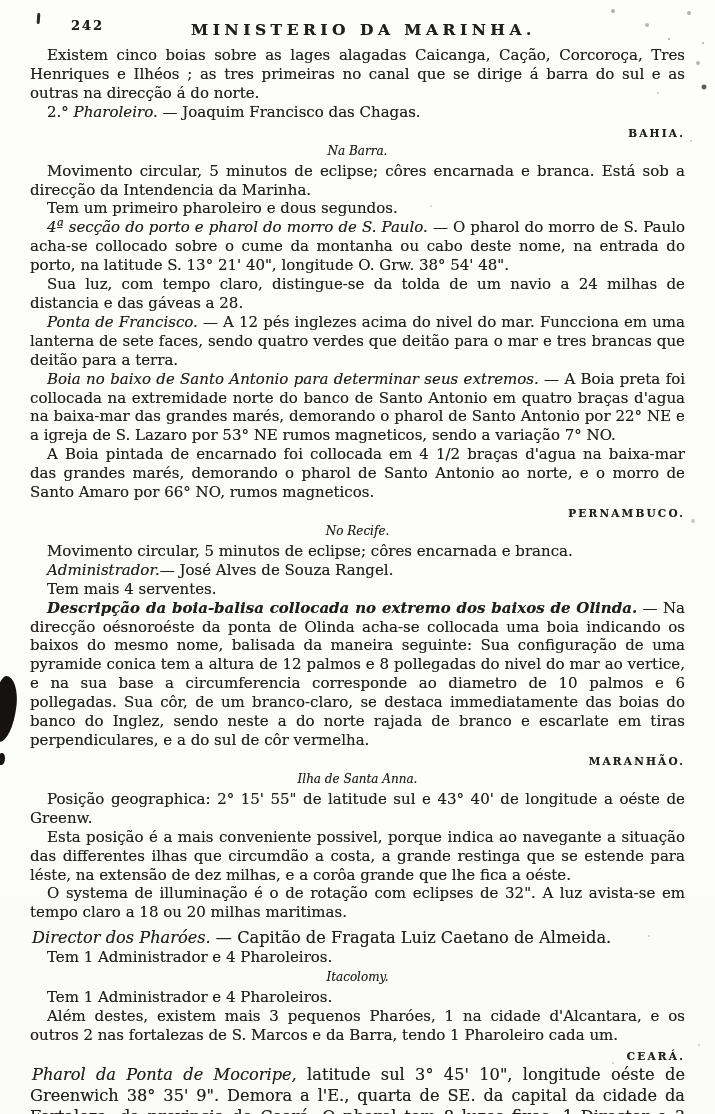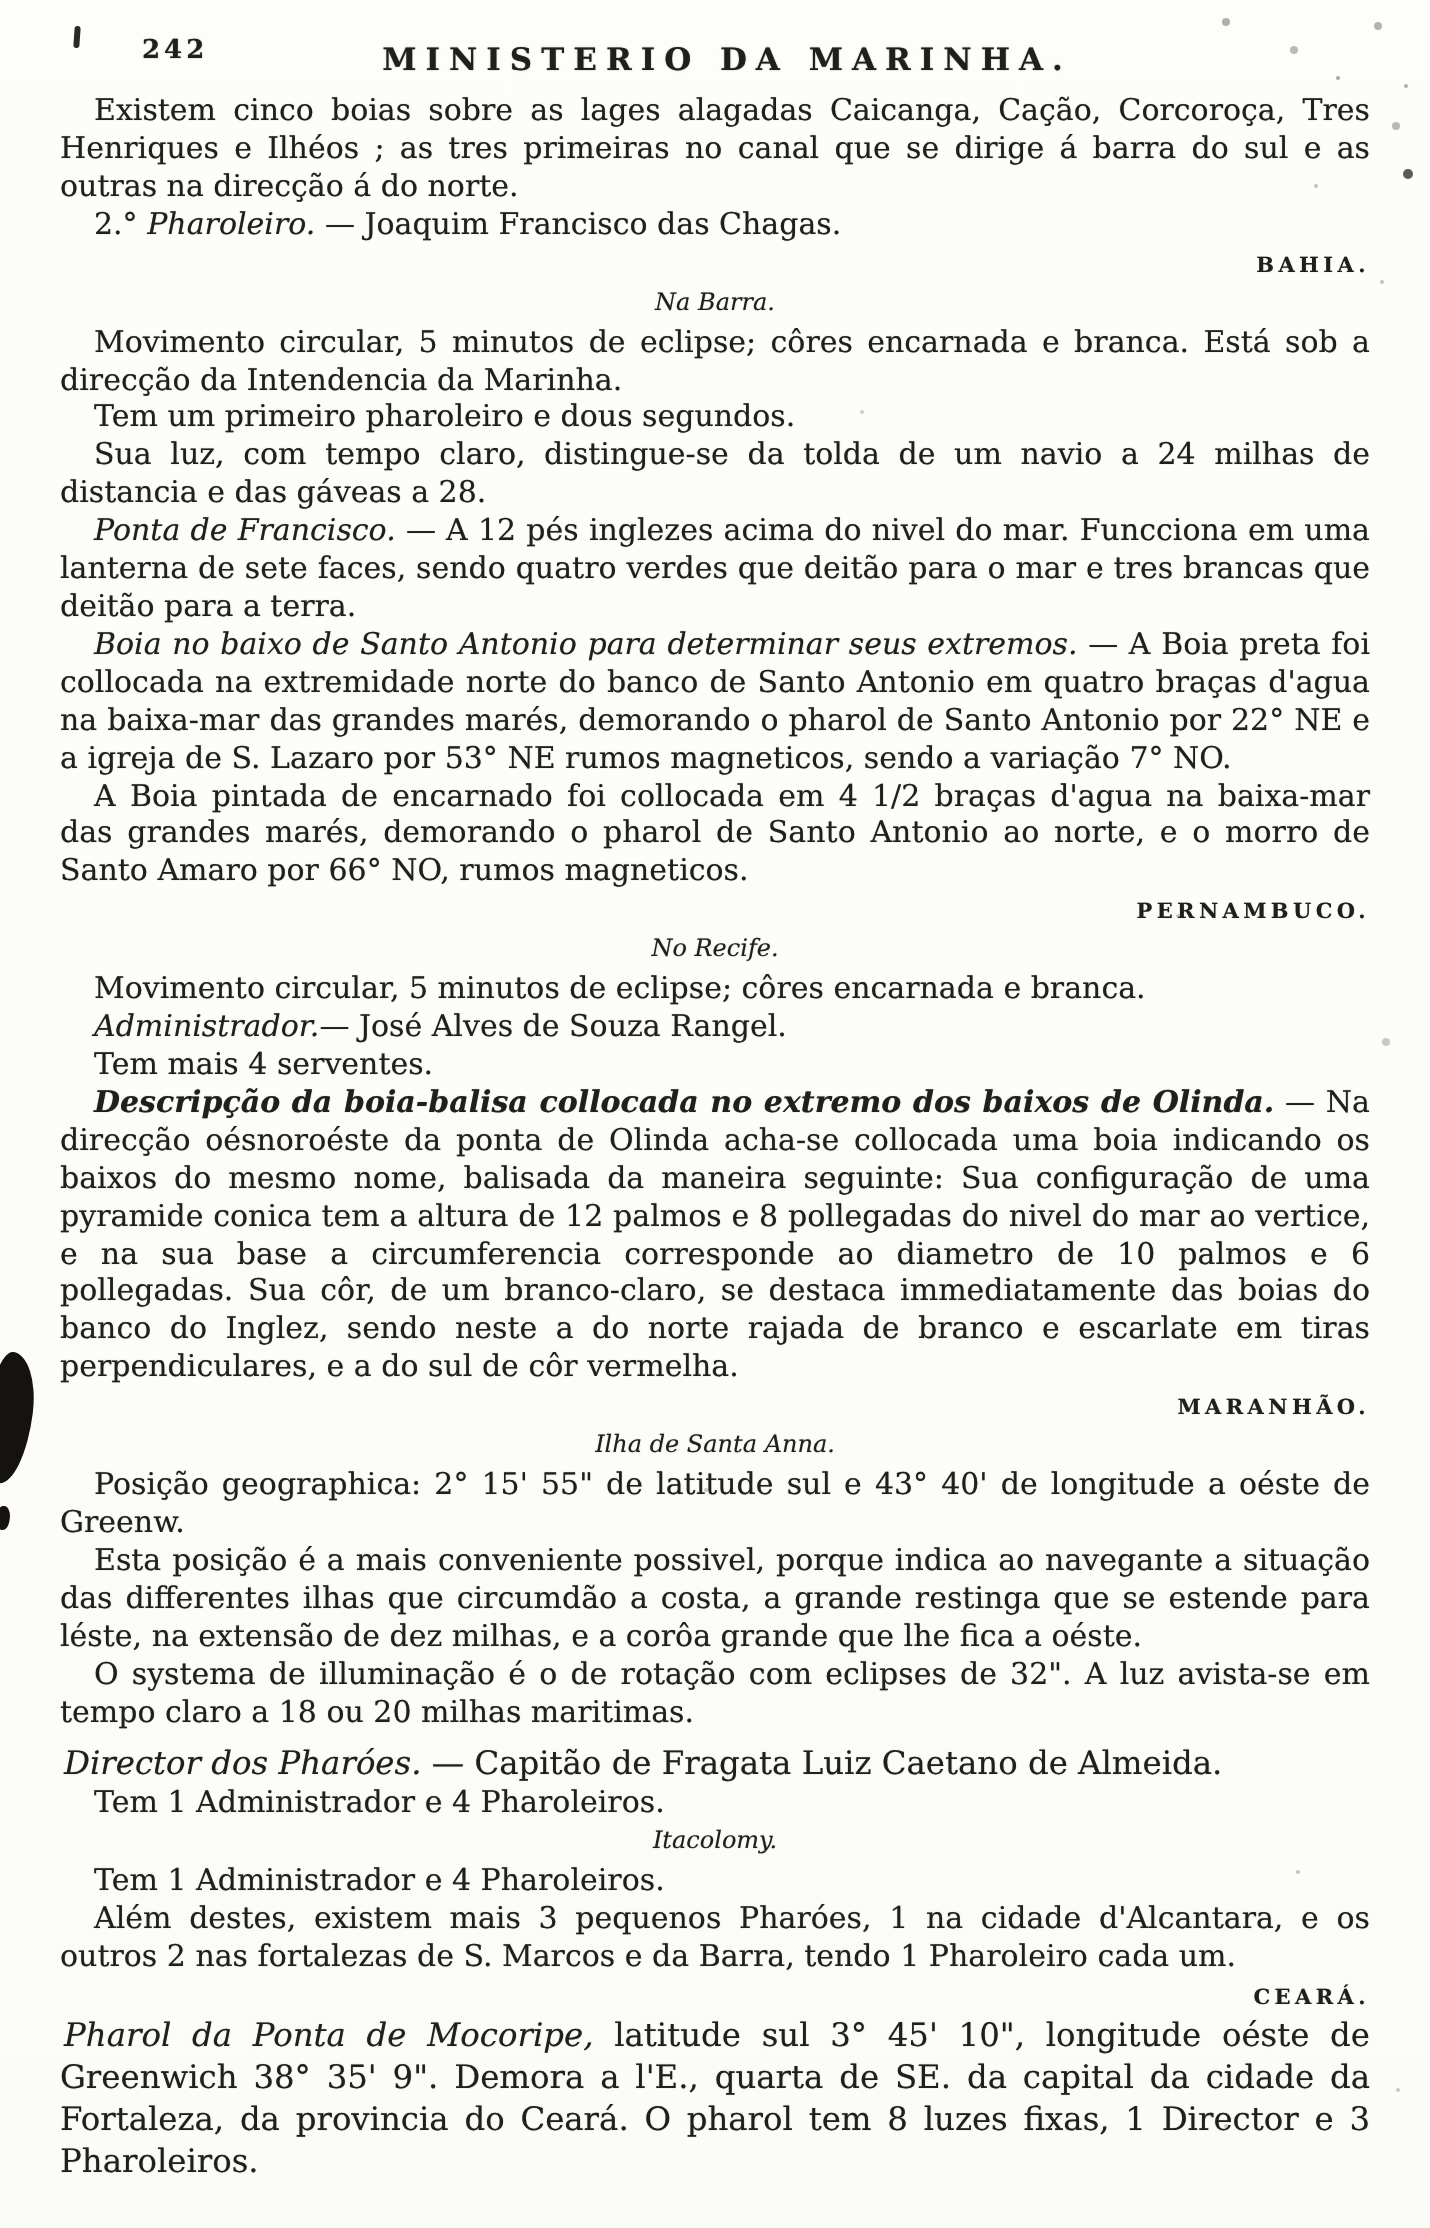--- a/index.html
+++ b/index.html
@@ -94,20 +94,21 @@
       <span class="pagenum">242</span>
       <span class="title">MINISTERIO DA MARINHA.</span>
     </div>
     <div>
         <p class="para"><span>Existem cinco boias sobre as lages alagadas Caicanga, Cação, Corcoroça, Tres Henriques e Ilhéos ; as tres primeiras no canal que se dirige á barra do sul e as outras na direcção á do norte.</span></p>
         <p class="para"><span>2.° </span><span class="it">Pharoleiro.</span><span> — Joaquim Francisco das Chagas.</span></p>
         <div class="sec">BAHIA.</div>
         <div class="sub">Na Barra.</div>
         <p class="para"><span>Movimento circular, 5 minutos de eclipse; côres encarnada e branca. Está sob a direcção da Intendencia da Marinha.</span></p>
         <p class="para"><span>Tem um primeiro pharoleiro e dous segundos.</span></p>
+        <p class="para"><span class="it">4ª secção do porto e pharol do morro de S. Paulo.</span><span> — O pharol do morro de S. Paulo acha-se collocado sobre o cume da montanha ou cabo deste nome, na entrada do porto, na latitude S. 13° 21' 40", longitude O. Grw. 38° 54' 48".</span></p>
         <p class="para"><span>Sua luz, com tempo claro, distingue-se da tolda de um navio a 24 milhas de distancia e das gáveas a 28.</span></p>
         <p class="para"><span class="it">Ponta de Francisco.</span><span> — A 12 pés inglezes acima do nivel do mar. Funcciona em uma lanterna de sete faces, sendo quatro verdes que deitão para o mar e tres brancas que deitão para a terra.</span></p>
         <p class="para"><span class="it">Boia no baixo de Santo Antonio para determinar seus extremos.</span><span> — A Boia preta foi collocada na extremidade norte do banco de Santo Antonio em quatro braças d'agua na baixa-mar das grandes marés, demorando o pharol de Santo Antonio por 22° NE e a igreja de S. Lazaro por 53° NE rumos magneticos, sendo a variação 7° NO.</span></p>
         <p class="para"><span>A Boia pintada de encarnado foi collocada em 4 1/2 braças d'agua na baixa-mar das grandes marés, demorando o pharol de Santo Antonio ao norte, e o morro de Santo Amaro por 66° NO, rumos magneticos.</span></p>
         <div class="sec">PERNAMBUCO.</div>
         <div class="sub">No Recife.</div>
         <p class="para"><span>Movimento circular, 5 minutos de eclipse;  côres encarnada e branca.</span></p>
         <p class="para"><span class="it">Administrador.</span><span>— José Alves de Souza Rangel.</span></p>
         <p class="para"><span>Tem mais 4 serventes.</span></p>
         <p class="para"><span class="bit">Descripção da boia-balisa collocada no extremo  dos baixos de Olinda.</span><span> — Na direcção oésnoroéste da ponta de Olinda acha-se collocada uma boia indicando os baixos do mesmo nome, balisada da maneira seguinte: Sua configuração de uma pyramide conica tem a altura de 12 palmos e 8 pollegadas do nivel do mar ao vertice, e na sua base a circumferencia corresponde ao diametro de 10 palmos e 6 pollegadas. Sua côr, de um branco-claro, se destaca immediatamente das boias do banco do Inglez, sendo neste a do norte rajada de branco e escarlate em tiras perpendiculares, e a do sul de côr vermelha.</span></p>

